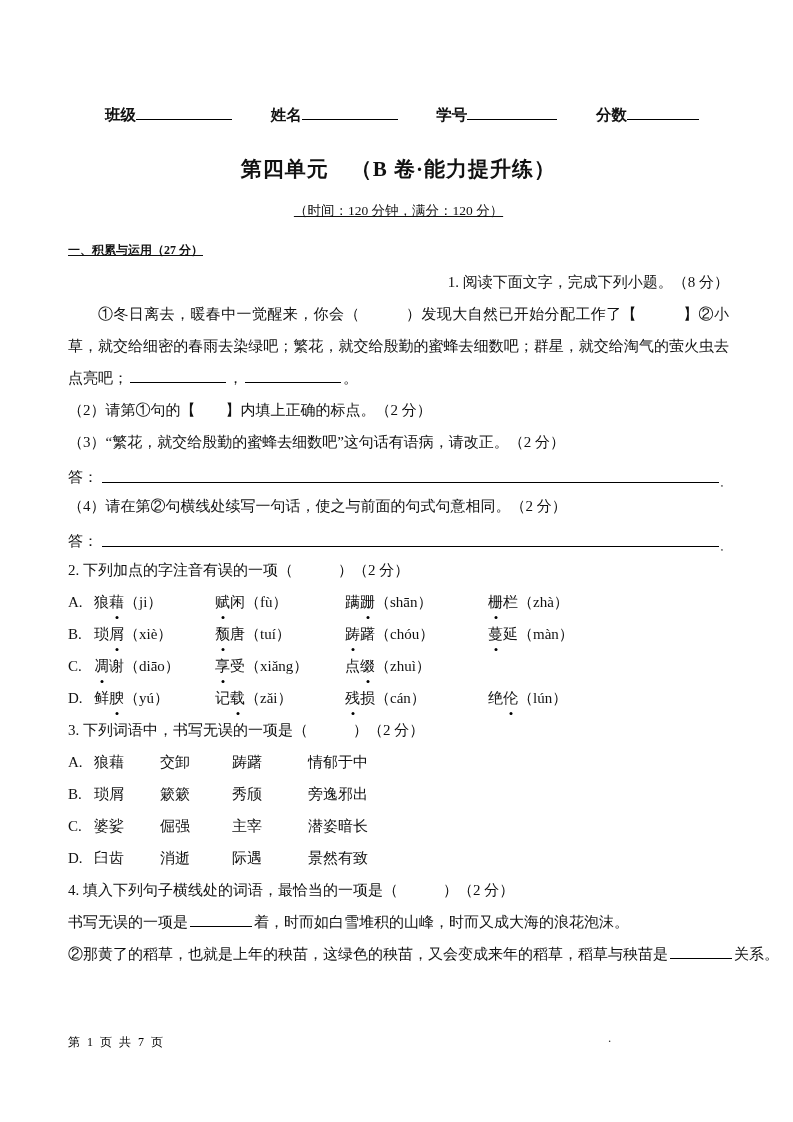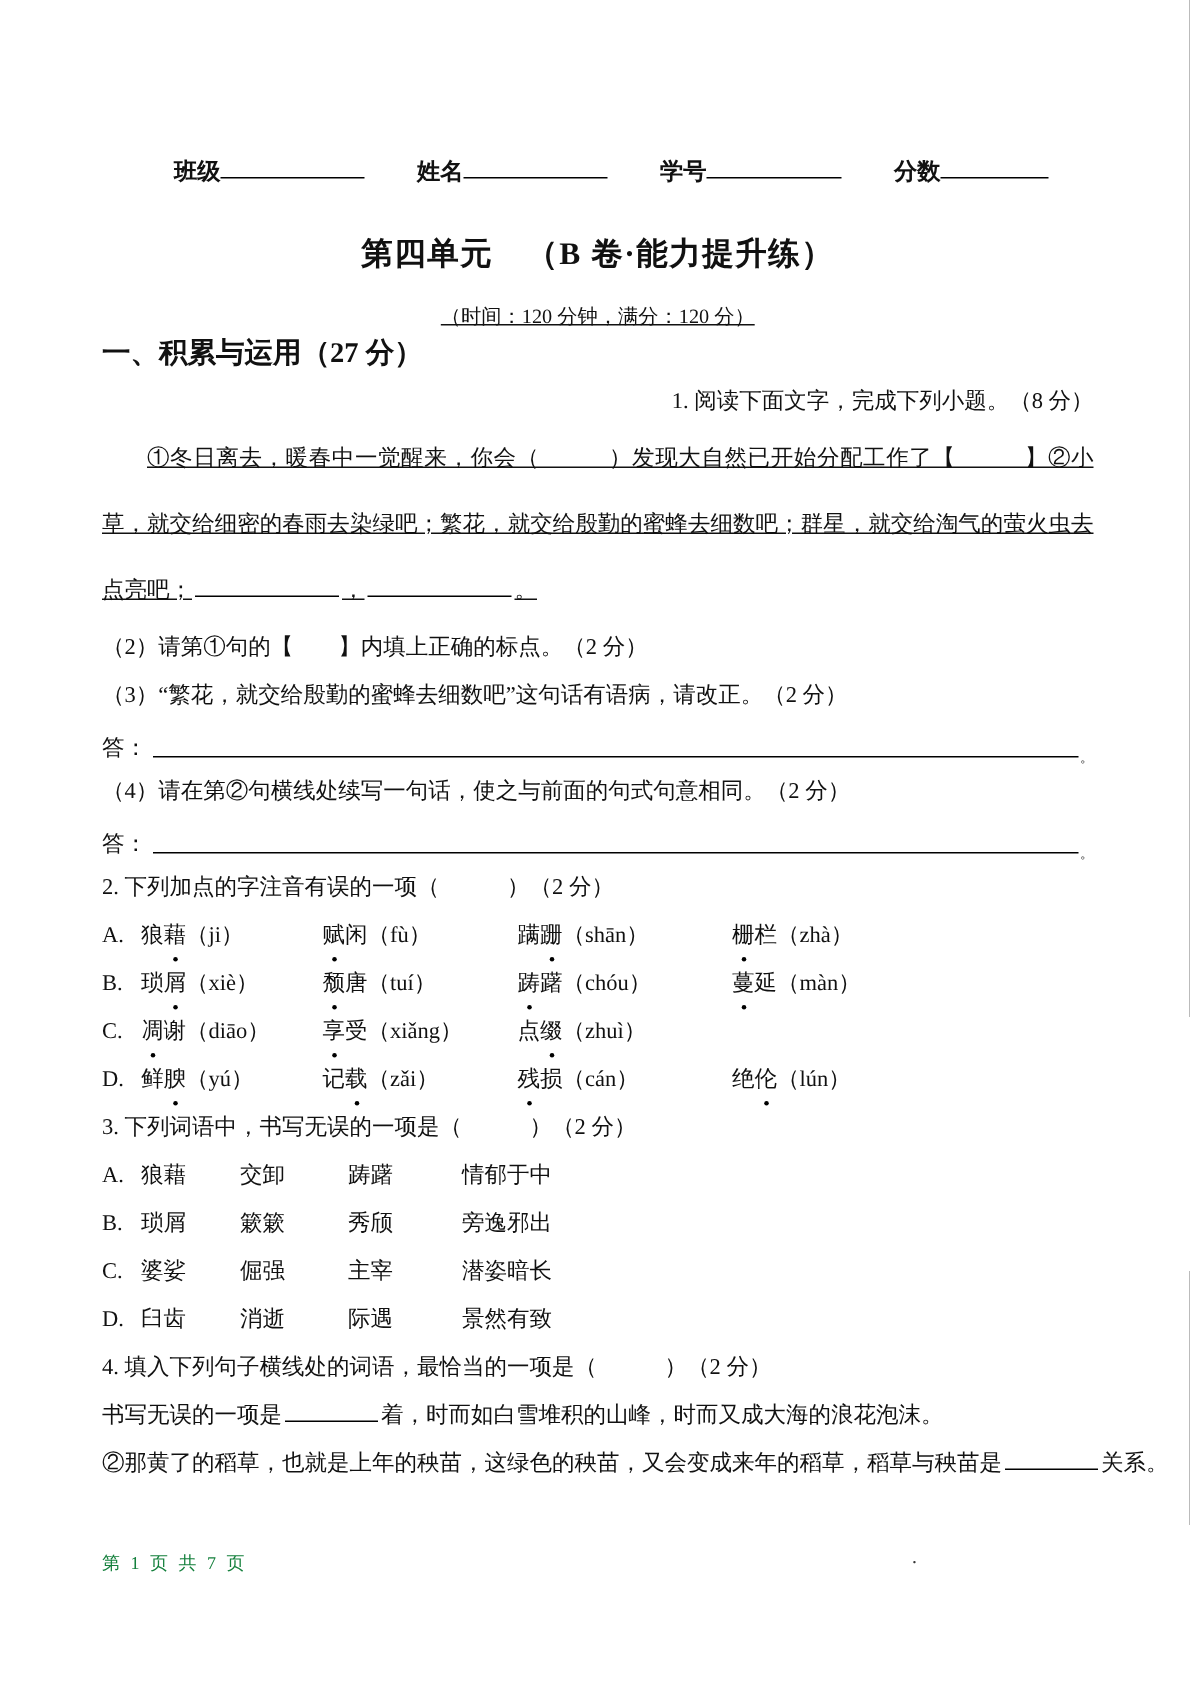--- a/index.html
+++ b/index.html
@@ -9,35 +9,35 @@
     background:#ffffff;
     box-sizing:border-box;
     padding:104px 64px 0 68px;
     font-family:"Liberation Serif","DejaVu Serif",serif;
     font-size:15px;color:#111;
     overflow:hidden;
   }
   
   .header-row{
     display:flex;justify-content:space-between;
-    margin:0 30px 0 48px;height:22px;line-height:22px;
+    margin:0 30px 0 37px;height:22px;line-height:22px;
     font-weight:bold;font-size:15.5px;
   }
   .header-field{white-space:nowrap;}
   .blank{display:inline-block;border-bottom:1.4px solid #000;height:14px;vertical-align:baseline;}
   .hb1{width:96px}.hb2{width:96px}.hb3{width:90px}.hb4{width:72px}
 
   .title{margin-top:28px;height:30px;line-height:30px;text-align:center;font-weight:bold;font-size:21px;letter-spacing:1px;}
   .subtitle{margin-top:16px;height:22px;line-height:22px;text-align:center;font-size:13.5px;text-decoration:underline;}
-  .section-heading{margin-top:4px;height:20px;line-height:20px;font-weight:bold;font-size:19px;}
+  .section-heading{margin-top:18px;height:20px;line-height:20px;font-weight:bold;font-size:12px;text-decoration:underline;}
 
   .line{height:32px;line-height:32px;white-space:nowrap;}
   .first-line{margin-top:6px;text-align:right;}
 
-  .passage{line-height:44px;text-align:justify;text-indent:2em;text-decoration:underline;}
+  .passage{line-height:32px;text-align:justify;text-indent:2em;}
   .pblank{width:96px;margin:0 2px;}
   .q4blank{width:62px;margin:0 2px;}
 
   .options-row{display:flex;height:32px;line-height:32px;}
   .options-row .opt:nth-child(1){width:150px}
   .options-row .opt:nth-child(2){width:147px}
   .options-row .opt:nth-child(3){width:147px}
 
   .answer-row{display:flex;height:32px;align-items:flex-end;}
   .answer-row .alabel{line-height:26px;}
@@ -56,21 +56,21 @@
   .words-row .cell:nth-child(3){width:72px}
   .words-row .cell:nth-child(4){width:76px}
 
   .dot-char{position:relative;display:inline-block;}
   .dot-char::after{
     content:"";position:absolute;left:50%;bottom:-1px;
     width:3px;height:3px;background:#000;border-radius:50%;
     transform:translateX(-50%);
   }
 
-  .footer{position:absolute;left:68px;top:1034px;font-size:12px;letter-spacing:2px;color:#15803d;}
+  .footer{position:absolute;left:68px;top:1034px;font-size:12px;letter-spacing:2px;color:#000000;}
   .stray-dot{position:absolute;left:608px;top:1030px;font-size:13px;color:#333;}
 </style>
 </head>
 <body>
 
 <div class="page">
 
   <div class="header-row">
     <span class="header-field"><span>班级</span><span class="blank hb1"></span></span>
     <span class="header-field"><span>姓名</span><span class="blank hb2"></span></span>

